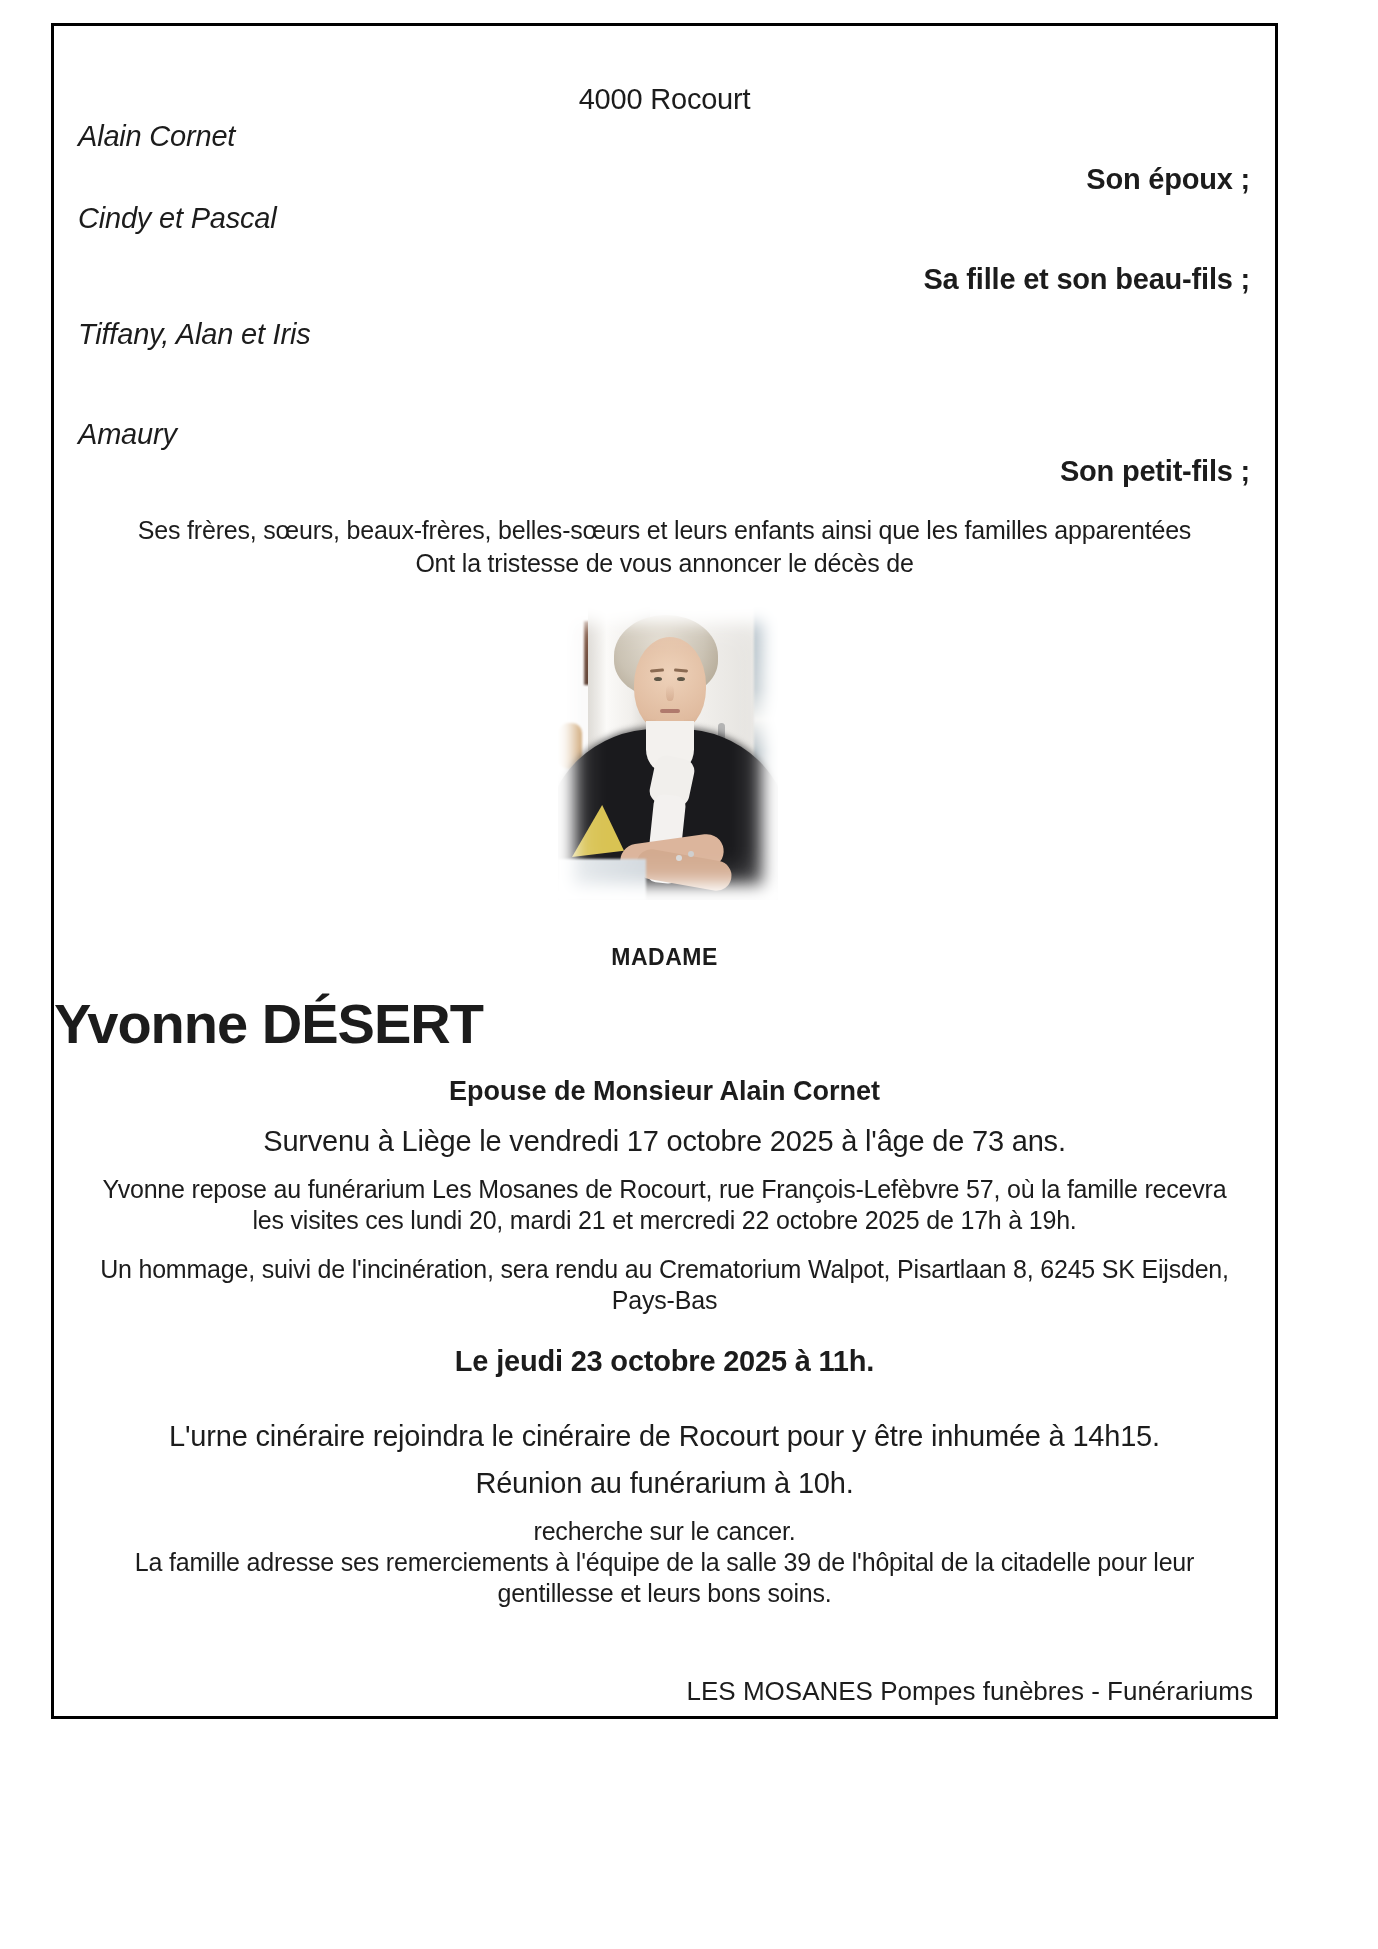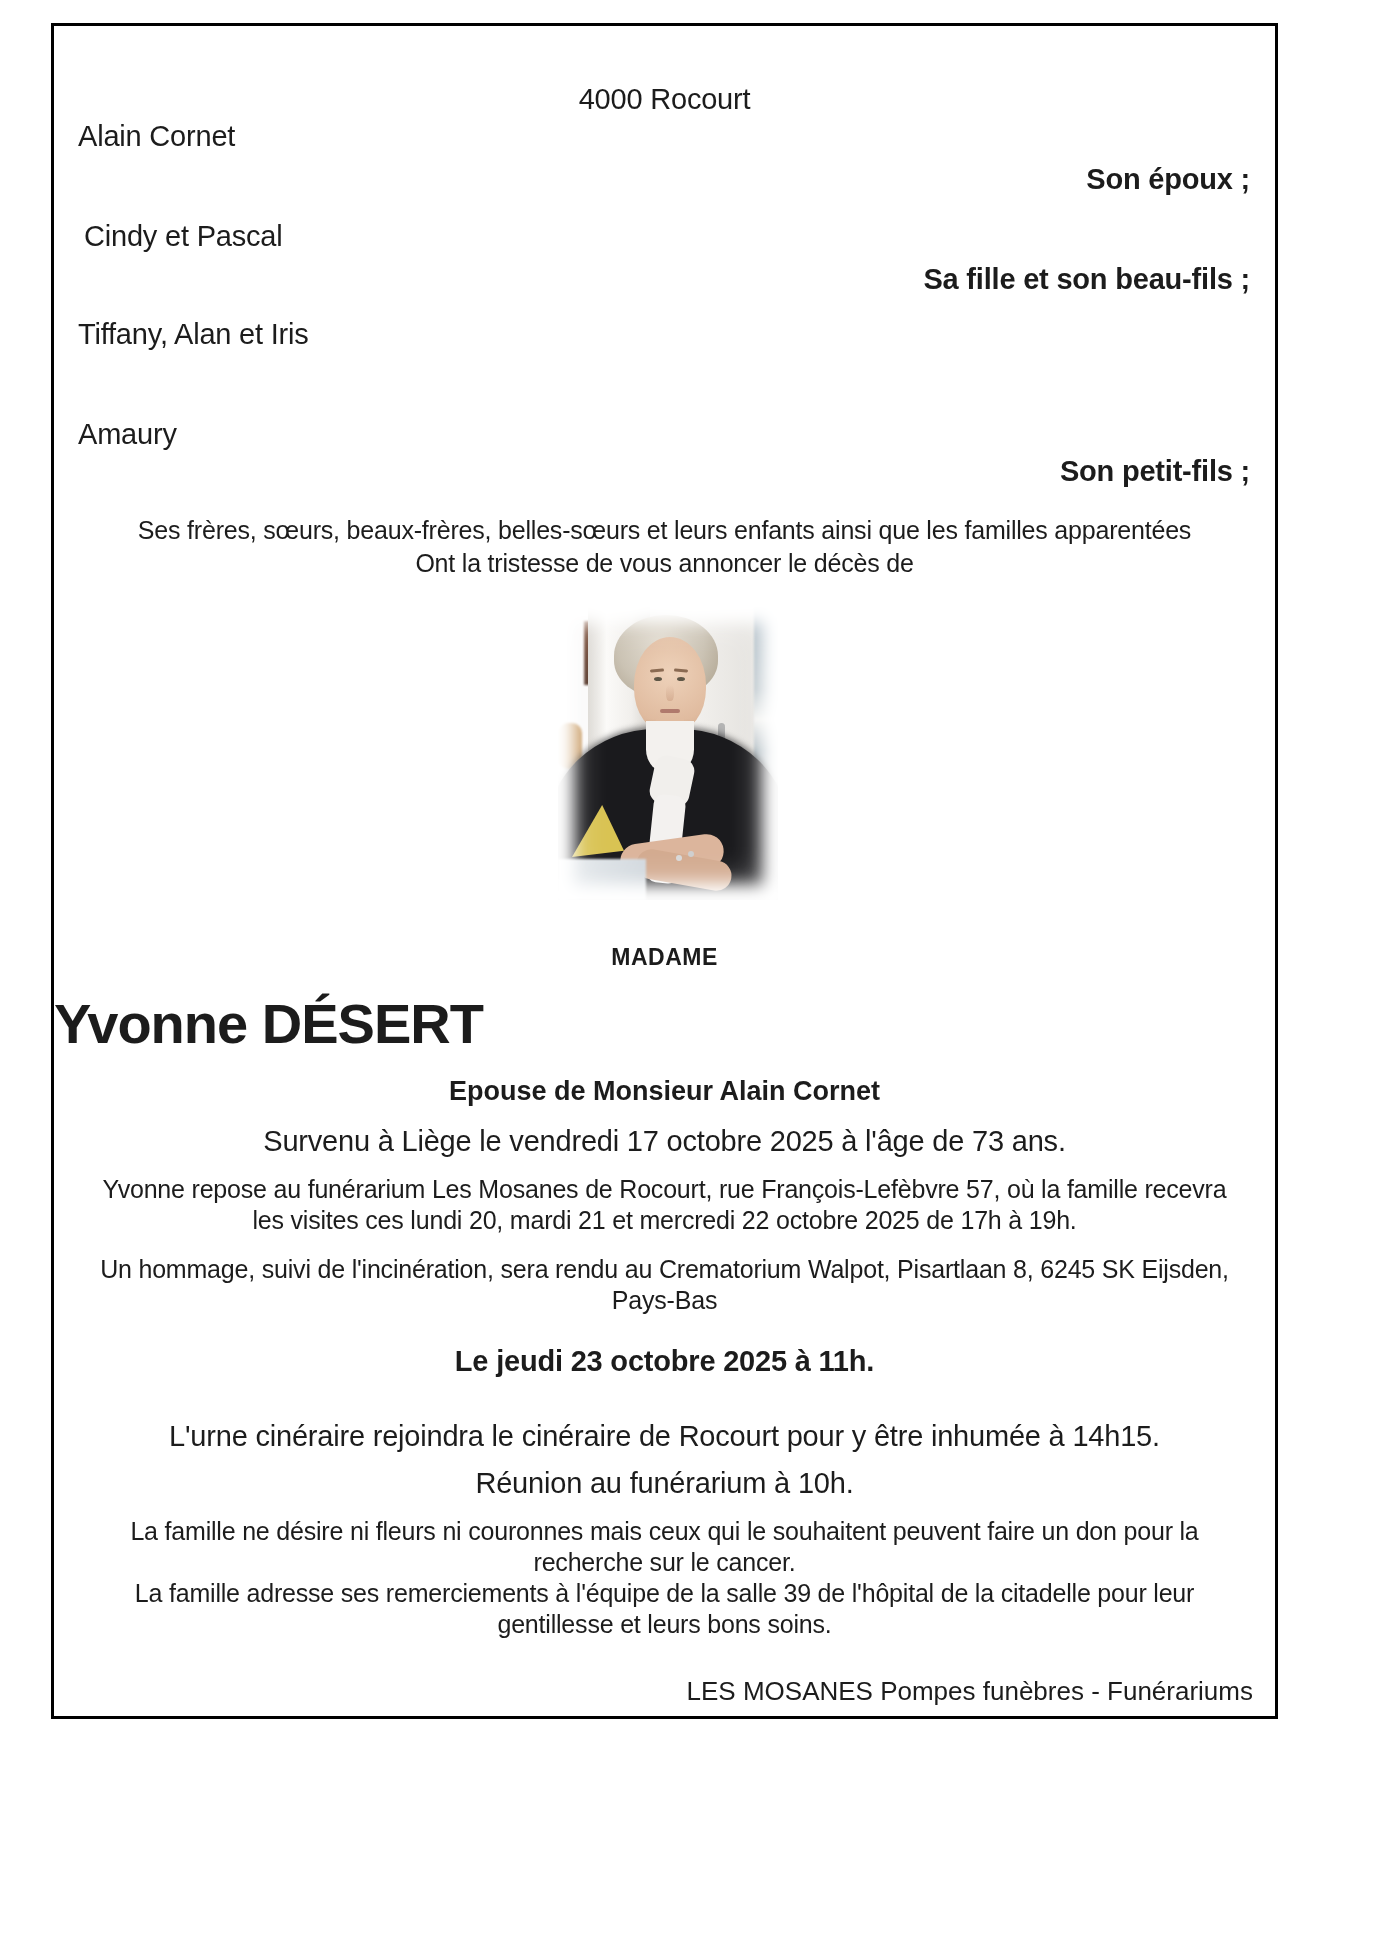--- a/index.html
+++ b/index.html
@@ -2,21 +2,21 @@
 <html><head>
 <meta charset="utf-8">
 <style>
   * { margin:0; padding:0; box-sizing:border-box; }
   html,body { background:#ffffff; }
   body { font-family:"Liberation Sans", sans-serif; color:#1c1c1c; }
   .page { position:relative; width:1378px; height:1949px; background:#fff; overflow:hidden; }
   .frame { position:absolute; left:51px; top:23px; width:1227px; height:1696px; border:3px solid #000; background:#fff; }
 
   .center-line { position:absolute; left:0; width:100%; text-align:center; font-size:29px; line-height:34px; letter-spacing:-0.2px; }
-  .left-name   { position:absolute; left:24px; font-size:29px; line-height:34px; letter-spacing:-0.2px; }
+  .left-name   { position:absolute; left:24px; font-size:29px; line-height:34px; letter-spacing:-0.2px;font-style:italic; }
   .right-role  { position:absolute; right:25px; text-align:right; font-size:29px; line-height:34px; font-weight:bold; letter-spacing:-0.2px; }
   .para        { position:absolute; left:0; width:100%; text-align:center; font-size:25px; line-height:31px; letter-spacing:-0.2px; }
   .para div    { white-space:nowrap; }
 
   .madame  { position:absolute; left:0; width:100%; text-align:center; font-weight:bold; font-size:23px; line-height:28px; letter-spacing:0.5px; }
   .big-name{ position:absolute; left:0; width:100%; font-weight:bold; font-size:56px; line-height:64px; letter-spacing:-1px; }
   .spouse  { position:absolute; left:0; width:100%; text-align:center; font-weight:bold; font-size:27px; line-height:32px; }
   .date-bold { font-weight:bold; }
   .signature { position:absolute; right:22px; text-align:right; font-size:26px; line-height:30px; }
 
@@ -60,21 +60,21 @@
 <body>
 
 <div class="page">
   <div class="frame">
 
     <div class="center-line" style="top:36px;margin-top:20px;">4000 Rocourt</div>
 
     <div class="left-name" style="top:93px;">Alain Cornet</div>
     <div class="right-role" style="top:136px;">Son époux ;</div>
 
-    <div class="left-name" style="top:193px;margin-left:6px;">Cindy et Pascal</div>
+    <div class="left-name" style="top:175px;">Cindy et Pascal</div>
     <div class="right-role" style="top:236px;">Sa fille et son beau-fils ;</div>
 
     <div class="left-name" style="top:291px;">Tiffany, Alan et Iris</div>
 
     <div class="left-name" style="top:391px;">Amaury</div>
     <div class="right-role" style="top:428px;">Son petit-fils ;</div>
 
     <div class="para" style="top:488px; line-height:33px;">
       <div>Ses frères, sœurs, beaux-frères, belles-sœurs et leurs enfants ainsi que les familles apparentées</div>
       <div>Ont la tristesse de vous annoncer le décès de</div>
@@ -128,21 +128,20 @@
       <div>Un hommage, suivi de l'incinération, sera rendu au Crematorium Walpot, Pisartlaan 8, 6245 SK Eijsden,</div>
       <div>Pays-Bas</div>
     </div>
 
     <div class="center-line date-bold" style="top:1318px;">Le jeudi 23 octobre 2025 à 11h.</div>
 
     <div class="center-line" style="top:1393px;">L'urne cinéraire rejoindra le cinéraire de Rocourt pour y être inhumée à 14h15.</div>
     <div class="center-line" style="top:1440px;">Réunion au funérarium à 10h.</div>
 
     <div class="para" style="top:1490px;">
-      <div>La famille ne désire ni fleurs ni couronnes mais ceux qui le souhaitent peuvent faire un don pour la</div>
       <div>recherche sur le cancer.</div>
       <div>La famille adresse ses remerciements à l'équipe de la salle 39 de l'hôpital de la citadelle pour leur</div>
       <div>gentillesse et leurs bons soins.</div>
     </div>
 
     <div class="signature" style="top:1650px;">LES MOSANES Pompes funèbres - Funérariums</div>
 
   </div>
 </div>
 

